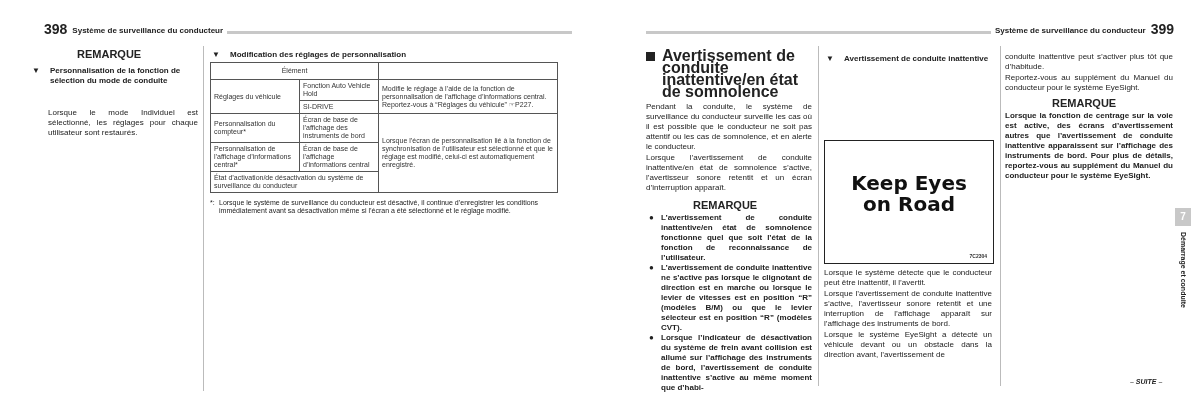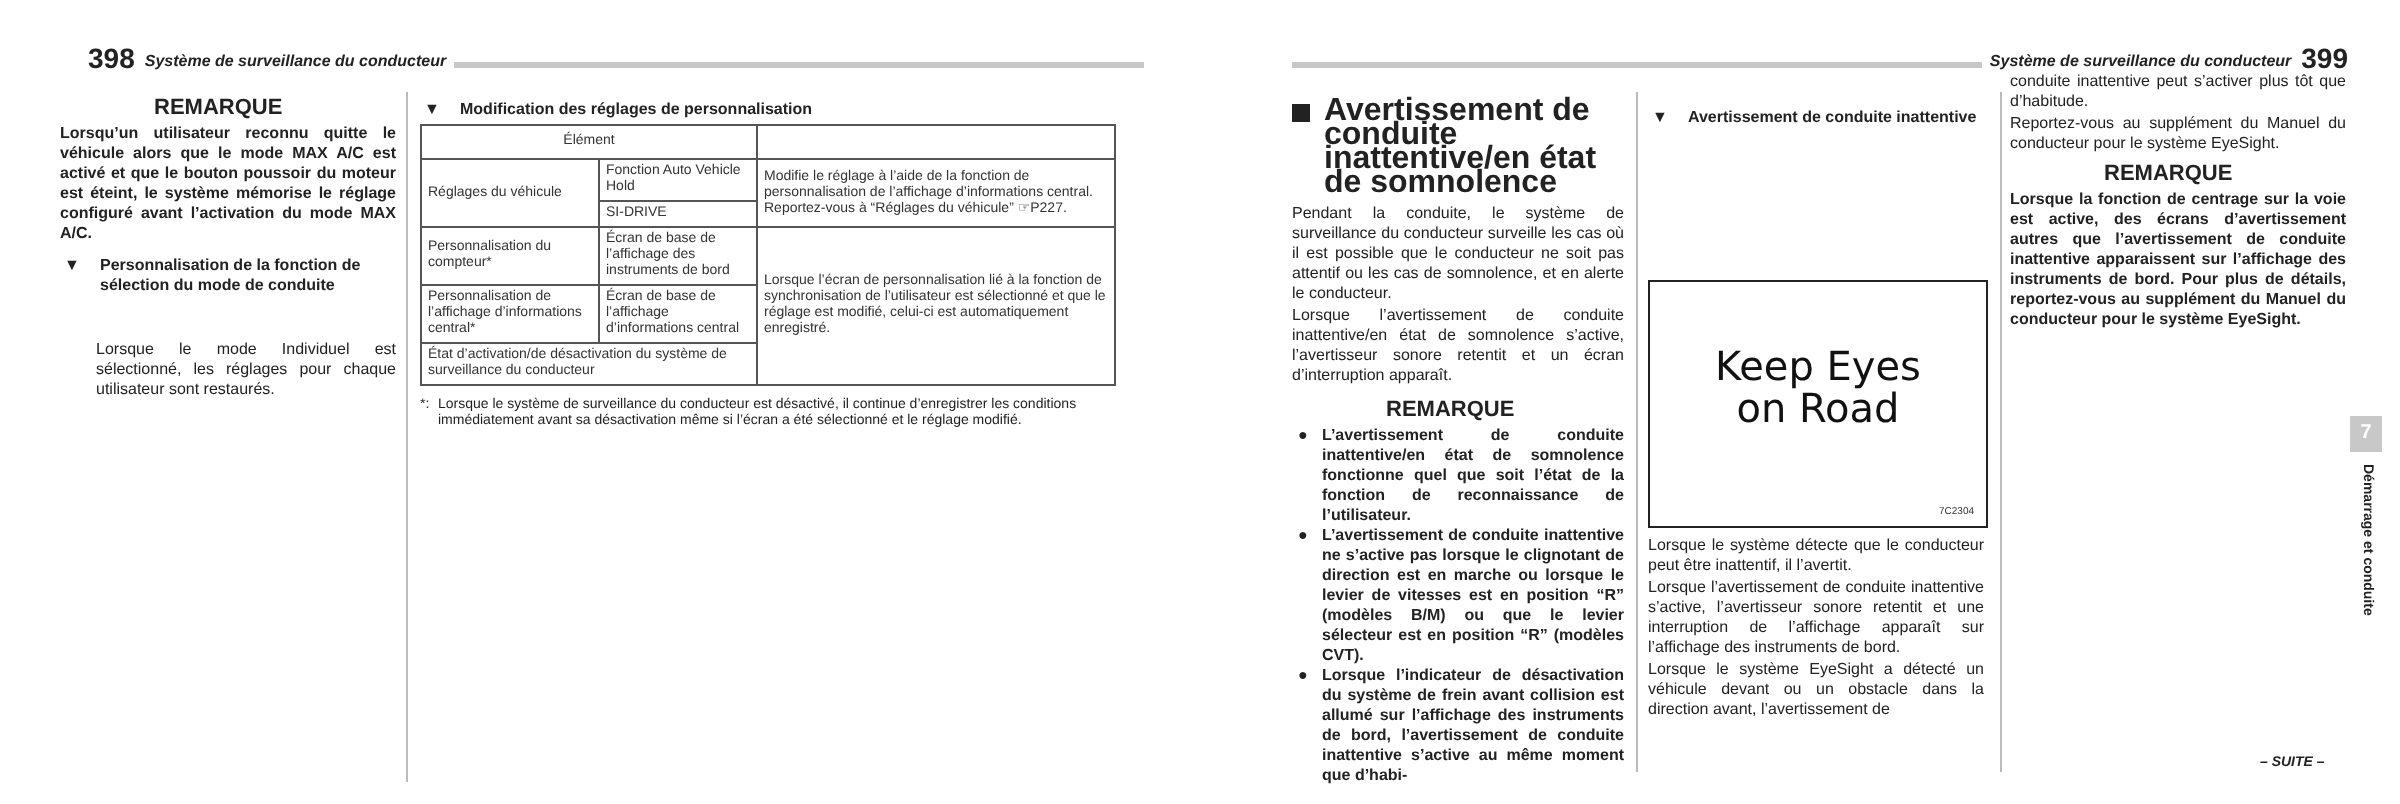--- a/index.html
+++ b/index.html
@@ -3,21 +3,21 @@
 <meta charset="utf-8">
 <style>
   html,body{margin:0;padding:0;background:#fff;}
   body{width:1200px;height:402px;position:relative;overflow:hidden;font-family:"Liberation Sans",sans-serif;color:#222;}
   .page{position:absolute;top:0;height:402px;}
   .left{left:0;width:600px;}
   .right{left:600px;width:600px;}
 
   .hdr{position:absolute;top:22px;height:14px;display:flex;align-items:flex-end;}
   .hdr .pnum{font-size:14px;font-weight:bold;line-height:14px;}
-  .hdr .ptitle{font-size:8px;font-style:italic;font-weight:bold;line-height:10px;}
+  .hdr .ptitle{font-size:8px;font-weight:bold;line-height:10px;}
   .hdr .bar{height:3px;background:#c8c8c8;flex:1;margin-bottom:2px;}
   .left .hdr{left:44px;width:528px;}
   .left .hdr .ptitle{margin:0 4px 0 5px;}
   .right .hdr{left:46px;width:528px;}
   .right .hdr .ptitle{margin:0 5px 0 4px;}
 
   .col{position:absolute;font-size:8px;line-height:10px;}
   .vline{position:absolute;width:1px;background:#bbb;}
 
   .remarque{font-size:11px;font-weight:bold;line-height:12px;margin:0 0 2px 0;padding-left:47px;}
@@ -53,21 +53,20 @@
 
 <div class="page left">
   <div class="hdr">
     <span class="pnum">398</span>
     <span class="ptitle">Système de surveillance du conducteur</span>
     <span class="bar"></span>
   </div>
 
   <div class="col" style="left:30px;top:48px;width:168px;">
     <div class="remarque">REMARQUE</div>
-    <p class="bold">Lorsqu’un utilisateur reconnu quitte le véhicule alors que le mode MAX A/C est activé et que le bouton poussoir du moteur est éteint, le système mémorise le réglage configuré avant l’activation du mode MAX A/C.</p>
     <div class="tri">
       <span class="sym">▼</span>
       <span>Personnalisation de la fonction de sélection du mode de conduite</span>
     </div>
     <p class="indent">Lorsque le mode Individuel est sélectionné, les réglages pour chaque utilisateur sont restaurés.</p>
   </div>
 
   <div class="vline" style="left:203px;top:46px;height:345px;"></div>
 
   <div class="col" style="left:210px;top:50px;width:360px;">
@@ -143,35 +142,35 @@
 
   <div class="vline" style="left:218px;top:46px;height:340px;"></div>
 
   <div class="col" style="left:224px;top:48px;width:168px;">
     <div class="tri">
       <span class="sym">▼</span>
       <span>Avertissement de conduite inattentive</span>
     </div>
   </div>
 
-  <div class="fig" style="left:224px;top:140px;width:168px;height:122px;">
+  <div class="fig" style="left:224px;top:140px;width:168px;height:122px;font-weight:bold;">
     <div class="msg" style="top:30px;">Keep Eyes</div>
     <div class="msg" style="top:51px;">on Road</div>
     <div class="code">7C2304</div>
   </div>
 
   <div class="col" style="left:224px;top:268px;width:168px;">
     <p>Lorsque le système détecte que le conducteur peut être inattentif, il l’avertit.</p>
     <p>Lorsque l’avertissement de conduite inattentive s’active, l’avertisseur sonore retentit et une interruption de l’affichage apparaît sur l’affichage des instruments de bord.</p>
     <p>Lorsque le système EyeSight a détecté un véhicule devant ou un obstacle dans la direction avant, l’avertissement de</p>
   </div>
 
   <div class="vline" style="left:400px;top:46px;height:340px;"></div>
 
-  <div class="col" style="left:405px;top:36px;width:168px;">
+  <div class="col" style="left:405px;top:52px;width:168px;">
     <p>conduite inattentive peut s’activer plus tôt que d’habitude.</p>
     <p>Reportez-vous au supplément du Manuel du conducteur pour le système EyeSight.</p>
     <div class="remarque" style="margin-top:4px;">REMARQUE</div>
     <p class="bold">Lorsque la fonction de centrage sur la voie est active, des écrans d’avertissement autres que l’avertissement de conduite inattentive apparaissent sur l’affichage des instruments de bord. Pour plus de détails, reportez-vous au supplément du Manuel du conducteur pour le système EyeSight.</p>
   </div>
 </div>
 
 <div class="tab7">7</div>
 <div class="vert">
     <span>Démarrage et conduite</span>

